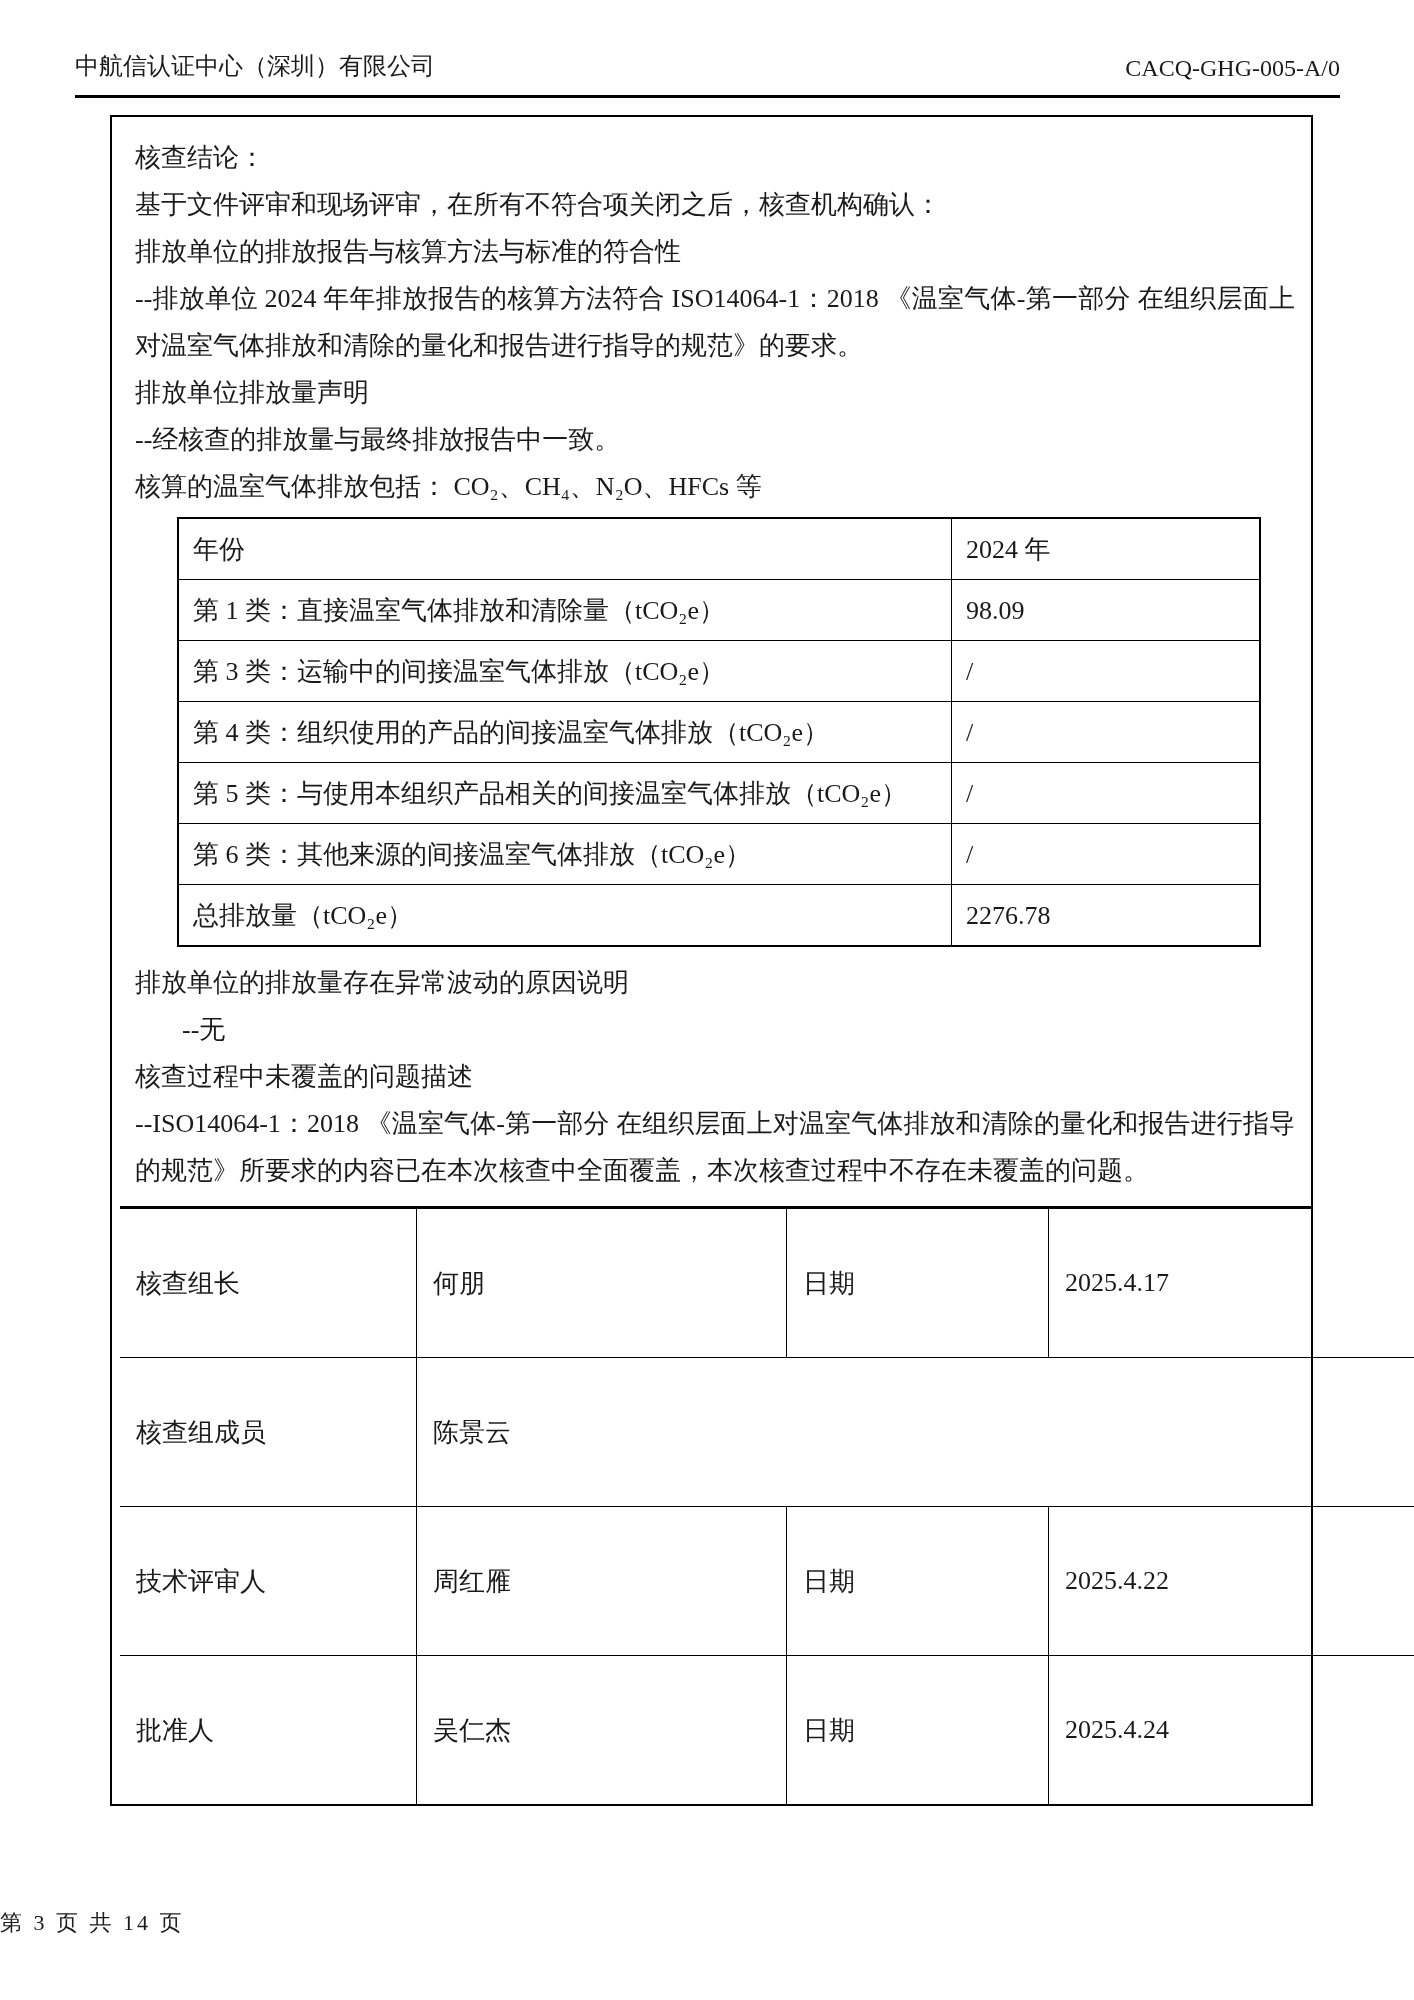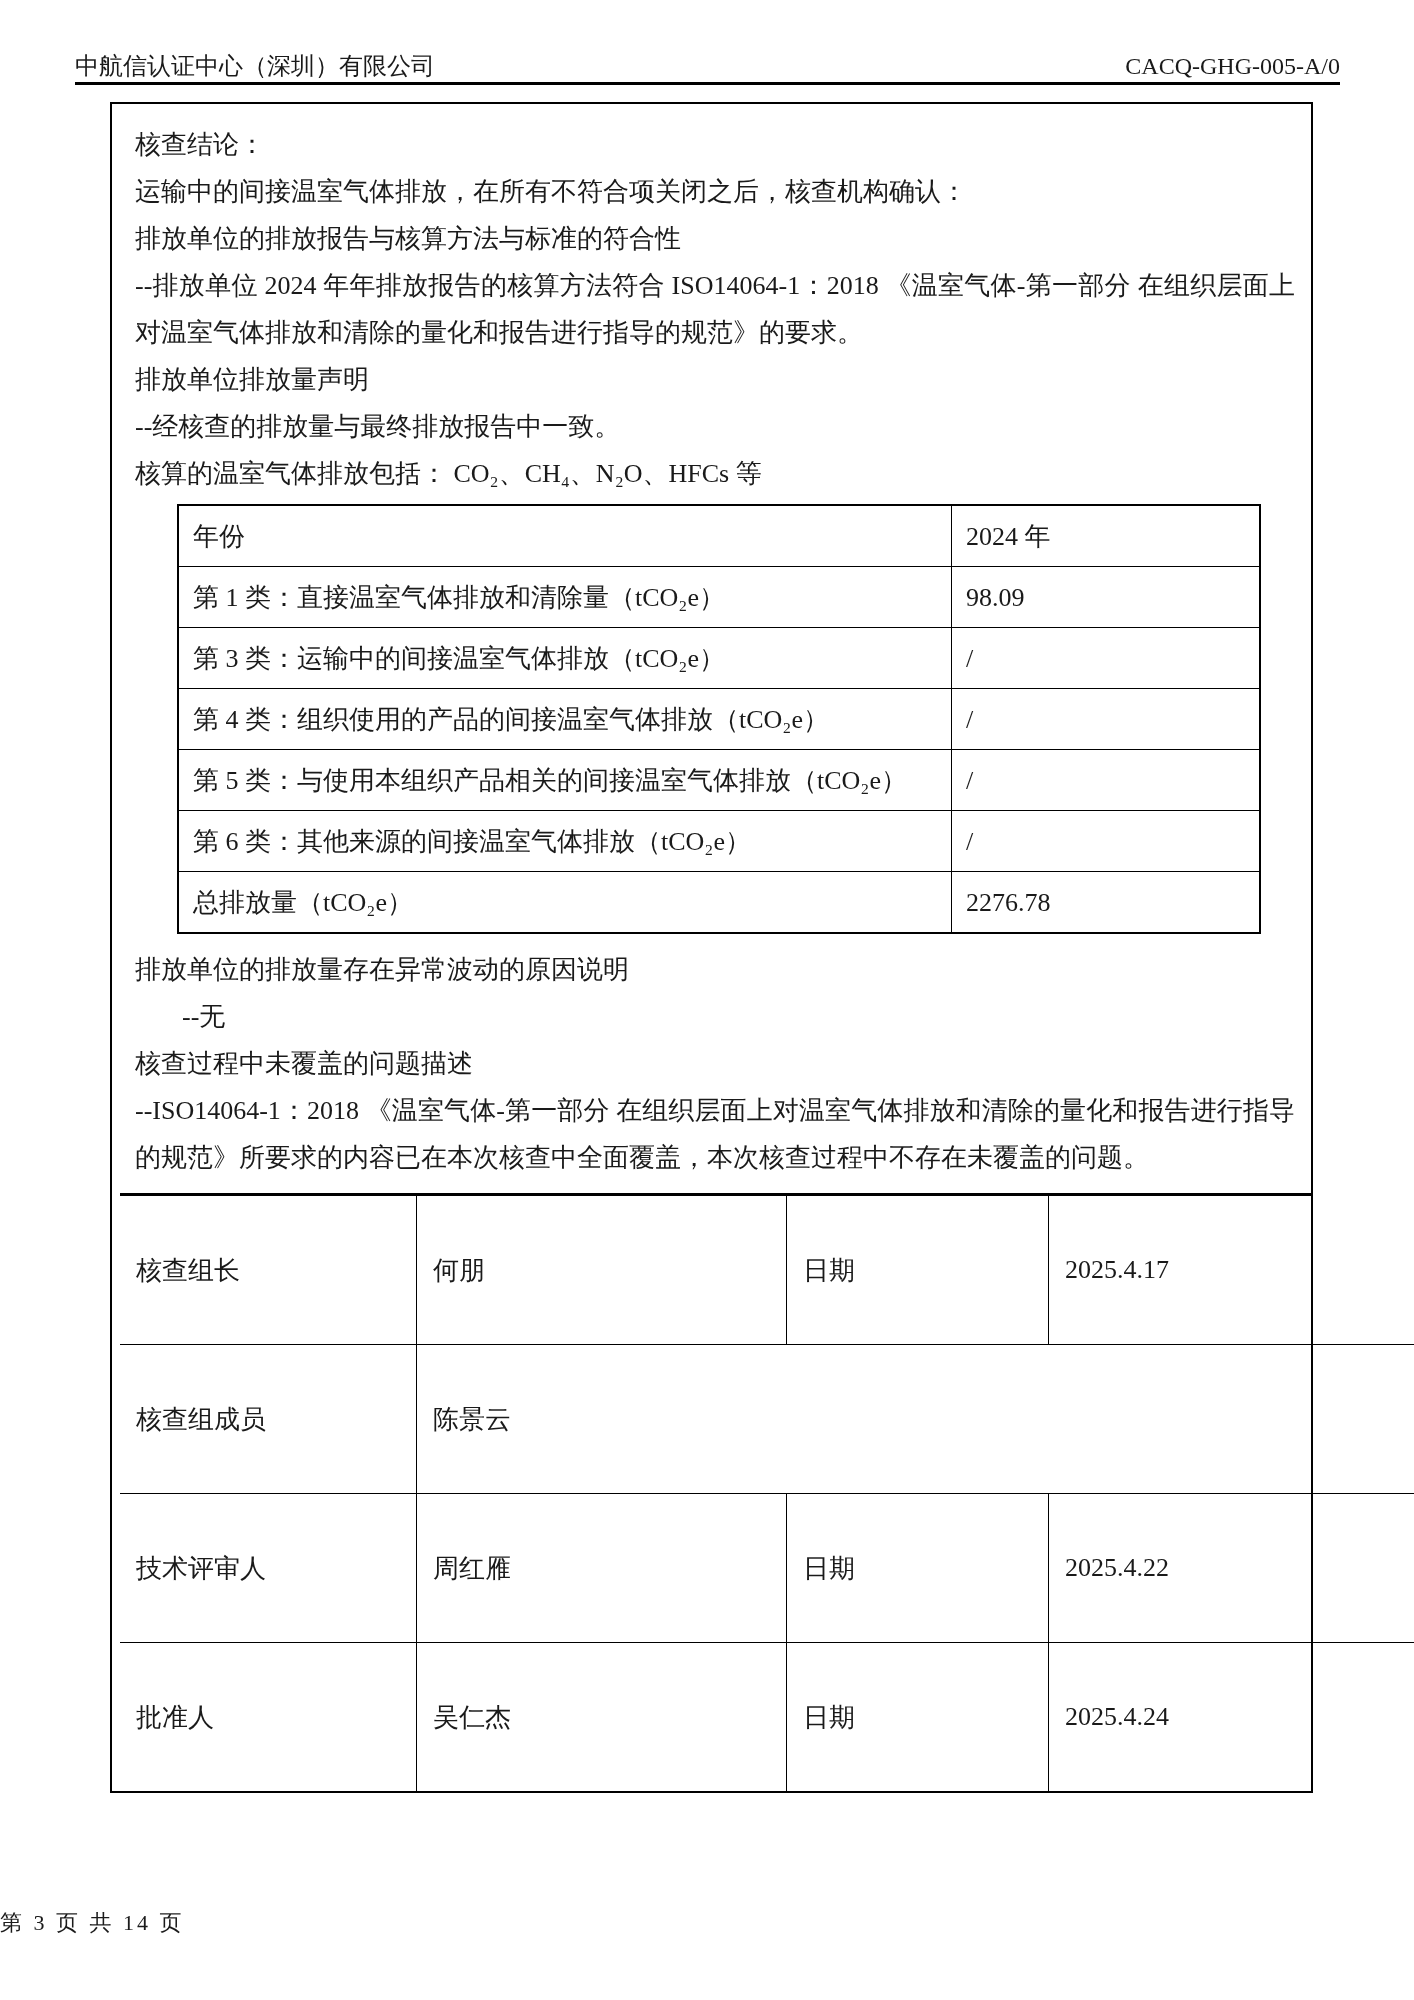--- a/index.html
+++ b/index.html
@@ -13,22 +13,23 @@
     color: #1a1a1a;
   }
   .page {
     position: absolute;
     left: 75px; top: 50px;
     width: 1265px;
   }
   .header {
     display: flex;
     justify-content: space-between;
-    align-items: center;
+    align-items: flex-end;
     font-size: 24px;
+    padding-bottom: 13px;
     border-bottom: 3px solid #000;
   }
   .doc-wrap {
     margin: 17px 27px 0 35px;
     border: 2px solid #000;
     padding-left: 8px;
   }
   .conclusion {
     padding: 17px 16px 12px 15px;
     font-size: 26px;
@@ -90,21 +91,21 @@
 
   <div class="header">
     <span>中航信认证中心（深圳）有限公司</span>
     <span>CACQ-GHG-005-A/0</span>
   </div>
 
   <div class="doc-wrap">
 
     <div class="conclusion">
       <p>核查结论：</p>
-      <p>运输中的间接温室气体排放，在所有不符合项关闭之后，核查机构确认：</p>
+      <p>基于文件评审和现场评审，在所有不符合项关闭之后，核查机构确认：</p>
       <p>排放单位的排放报告与核算方法与标准的符合性</p>
       <p>--排放单位 2024 年年排放报告的核算方法符合 ISO14064-1：2018 《温室气体-第一部分 在组织层面上对温室气体排放和清除的量化和报告进行指导的规范》的要求。</p>
       <p>排放单位排放量声明</p>
       <p>--经核查的排放量与最终排放报告中一致。</p>
       <p>核算的温室气体排放包括： CO₂、CH₄、N₂O、HFCs 等</p>
 
       <table class="emissions-table">
         <tbody>
           <tr>
             <td class="col-label">年份</td>

